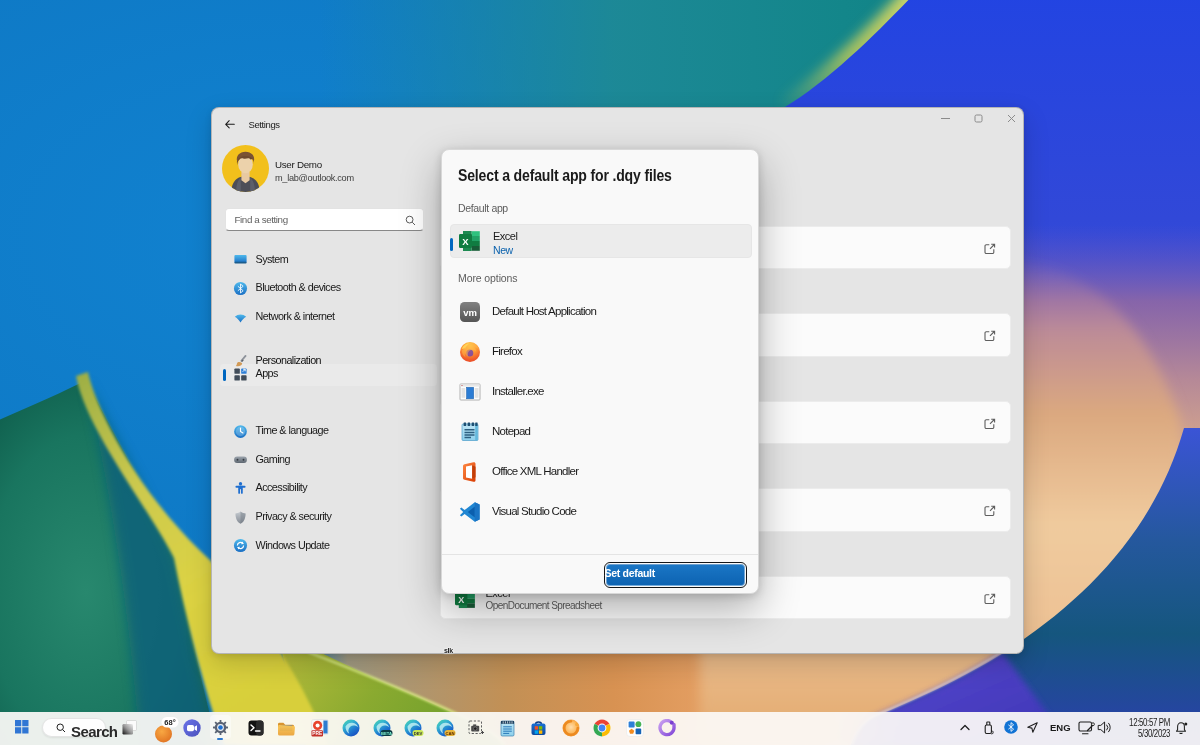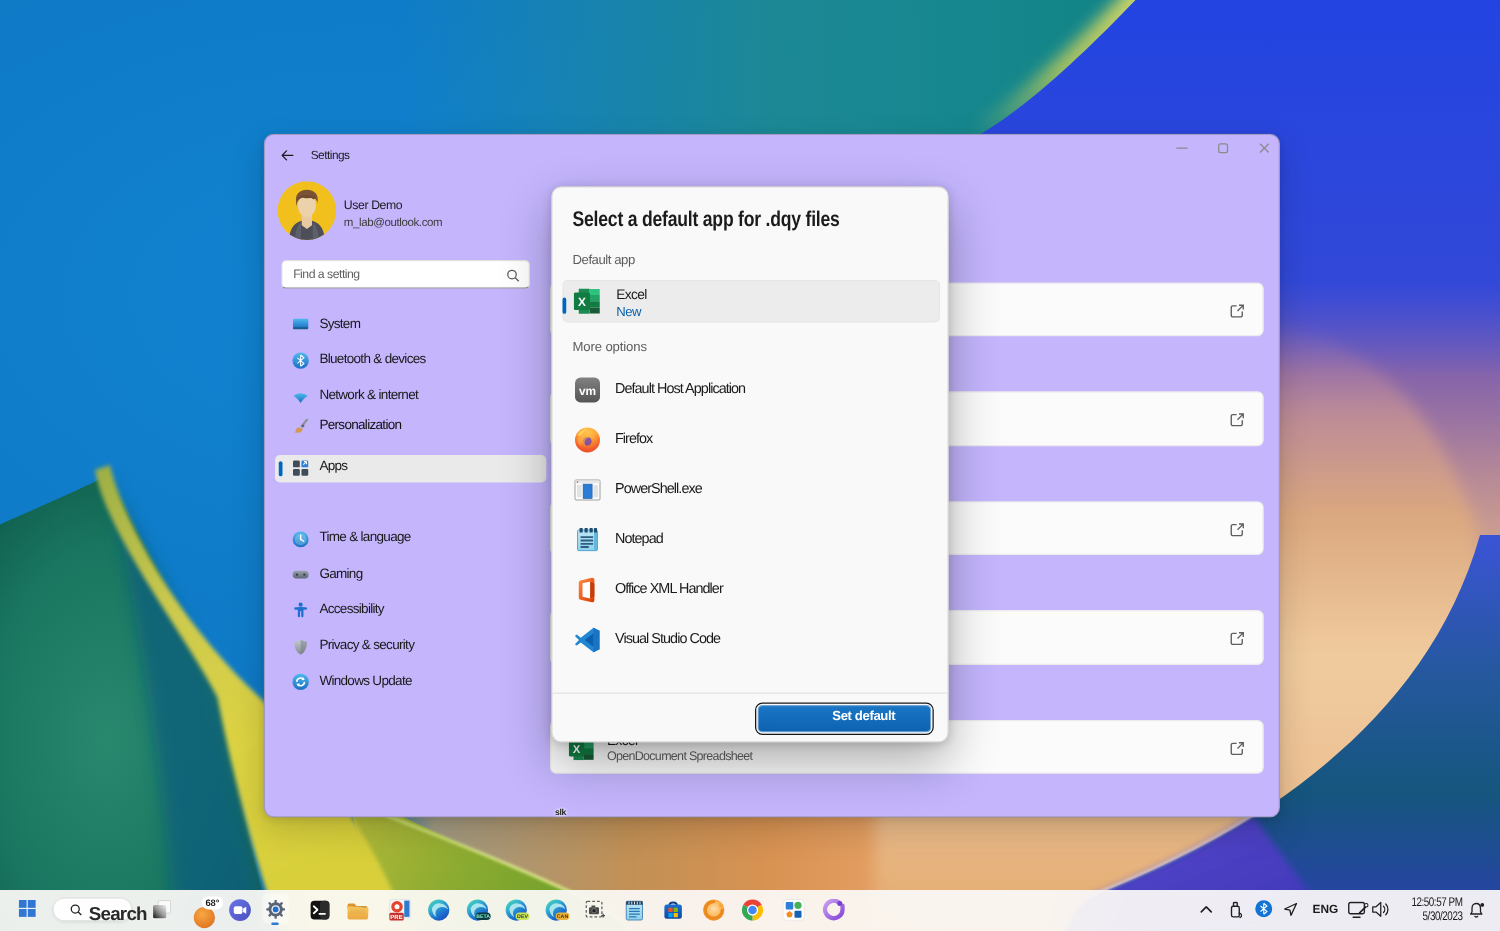--- a/index.html
+++ b/index.html
@@ -1,18 +1,18 @@
 <!DOCTYPE html>
 <html><head><meta charset="utf-8"><style>
 *{margin:0;padding:0;box-sizing:border-box}
 html,body{width:1200px;height:745px;overflow:hidden}
 body{font-family:"Liberation Sans",sans-serif;position:relative;background:#1579c0}
 .abs{position:absolute}
 #wall{left:0;top:0;width:1200px;height:745px}
-#win{left:210.5px;top:107px;width:813.5px;height:546.7px;background:#c4b5fd;border-radius:8px;
+#win{left:210.5px;top:107px;width:813.5px;height:546.7px;background:#e5e5e5;border-radius:8px;
  box-shadow:0 10px 26px rgba(0,0,0,.17),0 2px 6px rgba(0,0,0,.10);border:1px solid rgba(110,110,110,.4)}
 #dlg{left:441px;top:149px;width:317.6px;height:444.5px;background:#f9f9f9;border:1px solid #d8d8d8;border-radius:8px;
  box-shadow:0 16px 40px rgba(0,0,0,.3),0 2px 8px rgba(0,0,0,.16)}
 .card{background:#fbfbfb;border:1px solid #ececec;border-radius:5px;left:228px;width:571px;height:43.5px}
 #tb{left:0;top:712px;width:1200px;height:33px;background:rgba(252,250,248,.93);backdrop-filter:blur(26px) saturate(1.05)}
 .t1{color:#1b1b1b}
 .nav{left:8px;width:217px;height:24px}
 .nav .lbl{position:absolute;left:36px;top:5px;font-size:10.8px;letter-spacing:-0.55px;color:#191919;white-space:nowrap}
 .nav svg{position:absolute;left:13px;top:4.5px}
 .drow{position:absolute;left:0;width:100%;height:40px}
@@ -186,21 +186,21 @@
         <path d="M8 3.2 V12.8 M8 3.2 L10.8 5.6 L5.2 10.4 M8 12.8 L10.8 10.4 L5.2 5.6" stroke="#fff" stroke-width="0.9" fill="none"></path>
       </svg>
       <div class="lbl">Bluetooth &amp; devices</div>
     </div>
  <div class="nav abs" style="top:197px">
       <svg width="15" height="15" viewBox="0 0 16 16">
         <path d="M8 13.2 C6.4 10.6 4.4 8.6 1.9 7.2 A9 9 0 0 1 14.1 7.2 C11.6 8.6 9.6 10.6 8 13.2 Z" fill="url(#nB)"></path>
       </svg>
       <div class="lbl">Network &amp; internet</div>
     </div>
- <div class="nav abs" style="top:221px">
+ <div class="nav abs" style="top:241px">
       <svg width="15" height="15" viewBox="0 0 16 16">
         <path d="M13.4 2 L9 7.2" stroke="#8e939b" stroke-width="2" stroke-linecap="round"></path>
         <path d="M9.4 6.6 L10.6 7.8" stroke="#5c636d" stroke-width="2.4"></path>
         <path d="M4.8 9 C6.8 7.8 9.2 8.8 9.8 10.2 C9.2 12.6 6.4 13.7 3 12.8 C4.2 11.6 4 10.2 4.8 9 Z" fill="#d29a56"></path>
       </svg>
       <div class="lbl" style="color:#111">Personalization</div>
     </div>
  <div class="nav abs" style="top:254.1px">
       <svg width="15" height="15" viewBox="0 0 16 16">
         <rect x="1.5" y="1.5" width="5.8" height="5.8" rx="1" fill="#414c59"></rect>
@@ -366,21 +366,21 @@
   <div class="drow" style="top:80px">
         <svg width="22" height="22" viewBox="0 0 22 22">
           <rect x="1" y="3" width="20" height="16" rx="0.8" fill="#fdfdfd" stroke="#9f9f9f" stroke-width="0.8"></rect>
           <rect x="1.4" y="3.4" width="19.2" height="2.2" fill="#e8e8e8"></rect>
           <circle cx="3" cy="4.5" r="0.6" fill="#b44"></circle>
           <rect x="2.5" y="7" width="3.8" height="9.8" fill="#e3e3e3"></rect>
           <rect x="15.7" y="7" width="3.8" height="9.8" fill="#e3e3e3"></rect>
           <rect x="7.5" y="6.3" width="7.2" height="11.5" fill="#2b7cd4"></rect>
           <rect x="7.5" y="6.3" width="7.2" height="11.5" fill="none" stroke="#1c5fa8" stroke-width="0.5"></rect>
         </svg>
-        <div class="lbl">PowerShell.exe</div>
+        <div class="lbl">Installer.exe</div>
       </div>
   <div class="drow" style="top:120px">
         <svg width="22" height="22" viewBox="0 0 22 22">
           <defs>
             <linearGradient id="dnp" x1="0" y1="0" x2="0" y2="1">
               <stop offset="0" stop-color="#bfe6f6"></stop>
               <stop offset="1" stop-color="#8ed0ec"></stop>
             </linearGradient>
           </defs>
           <rect x="3" y="3" width="16" height="16.5" rx="1" fill="url(#dnp)" stroke="#4a9cc8" stroke-width="0.7"></rect>
@@ -416,21 +416,21 @@
           <path d="M15.8 1.2 L20.6 3.6 V18.4 L15.8 20.8 L5.6 12.9 L2.4 15.4 L0.9 14.3 L4.2 11 L0.9 7.7 L2.4 6.6 L5.6 9.1 L15.8 1.2 Z" fill="#2086d2"></path>
           <path d="M15.8 5.6 V16.4 L8.8 11 Z" fill="#0b5fae"></path>
           <path d="M15.8 1.2 L20.6 3.6 V18.4 L15.8 20.8 Z" fill="#1a74c4"></path>
         </svg>
         <div class="lbl">Visual Studio Code</div>
       </div>
  </div>
  <div class="abs" style="left:0;top:403.8px;width:100%;height:1px;background:#e4e4e4"></div>
  <div class="abs" style="left:161.5px;top:411.5px;width:143px;height:26.5px;border:1.7px solid #14171a;border-radius:6px;background:#f9f9f9">
    <div class="abs" style="left:1px;top:1px;right:1px;bottom:1px;border-radius:4px;background:linear-gradient(#1a76c5,#0d63b2);border:1px solid rgba(255,255,255,.4)"></div>
-   <div class="abs" style="left:16px;top:4.5px;width:100%;text-align:center;font-size:10.5px;font-weight:600;letter-spacing:-0.3px;color:#fff">Set default</div>
+   <div class="abs" style="left:0;top:4.5px;width:100%;text-align:left;font-size:10.5px;font-weight:600;letter-spacing:-0.3px;color:#fff">Set default</div>
  </div>
 </div>
 <div id="tb" class="abs">
  <svg class="abs" style="left:15px;top:8px" width="13.5" height="13.5" viewBox="0 0 14 14">
       <g fill="#3076d4">
         <rect x="0" y="0" width="6.5" height="6.5"></rect>
         <rect x="7.5" y="0" width="6.5" height="6.5"></rect>
         <rect x="0" y="7.5" width="6.5" height="6.5"></rect>
         <rect x="7.5" y="7.5" width="6.5" height="6.5"></rect>
       </g>

